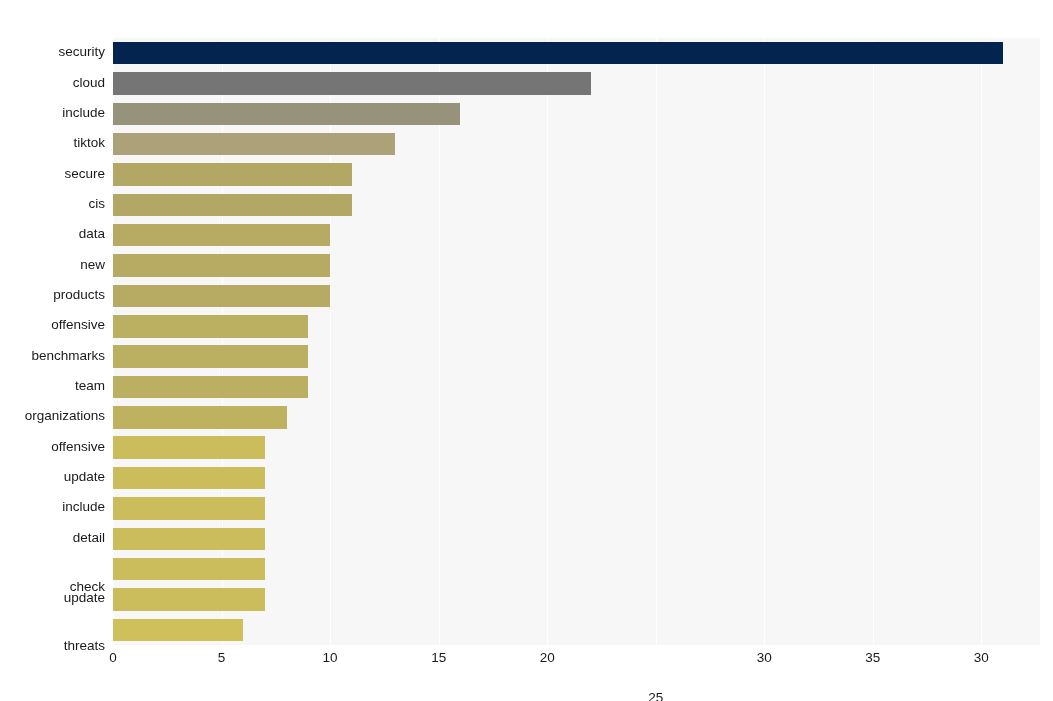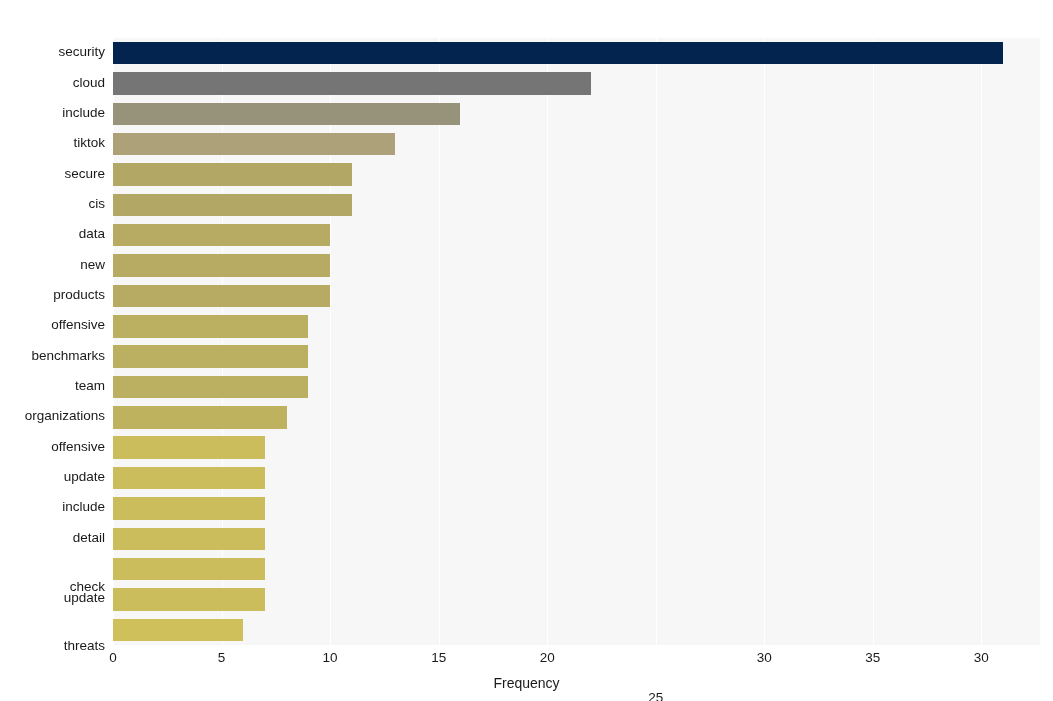--- a/index.html
+++ b/index.html
@@ -204,15 +204,14 @@
       <div class="x-tick-label" style="left: 221.548px;">5</div>
       <div class="x-tick-label" style="left: 330.096px;">10</div>
       <div class="x-tick-label" style="left: 438.644px;">15</div>
       <div class="x-tick-label" style="left: 547.192px;">20</div>
       <div class="x-tick-label" style="left: 655.74px; margin-top: 40px;">25</div>
       <div class="x-tick-label" style="left: 764.288px;">30</div>
       <div class="x-tick-label" style="left: 872.836px;">35</div>
       <div class="x-tick-label" style="left: 981.384px;">30</div>
     </div>
 
-  <div id="x-axis-title">Frequency</div>
 
 </div>
 
 </body></html>

